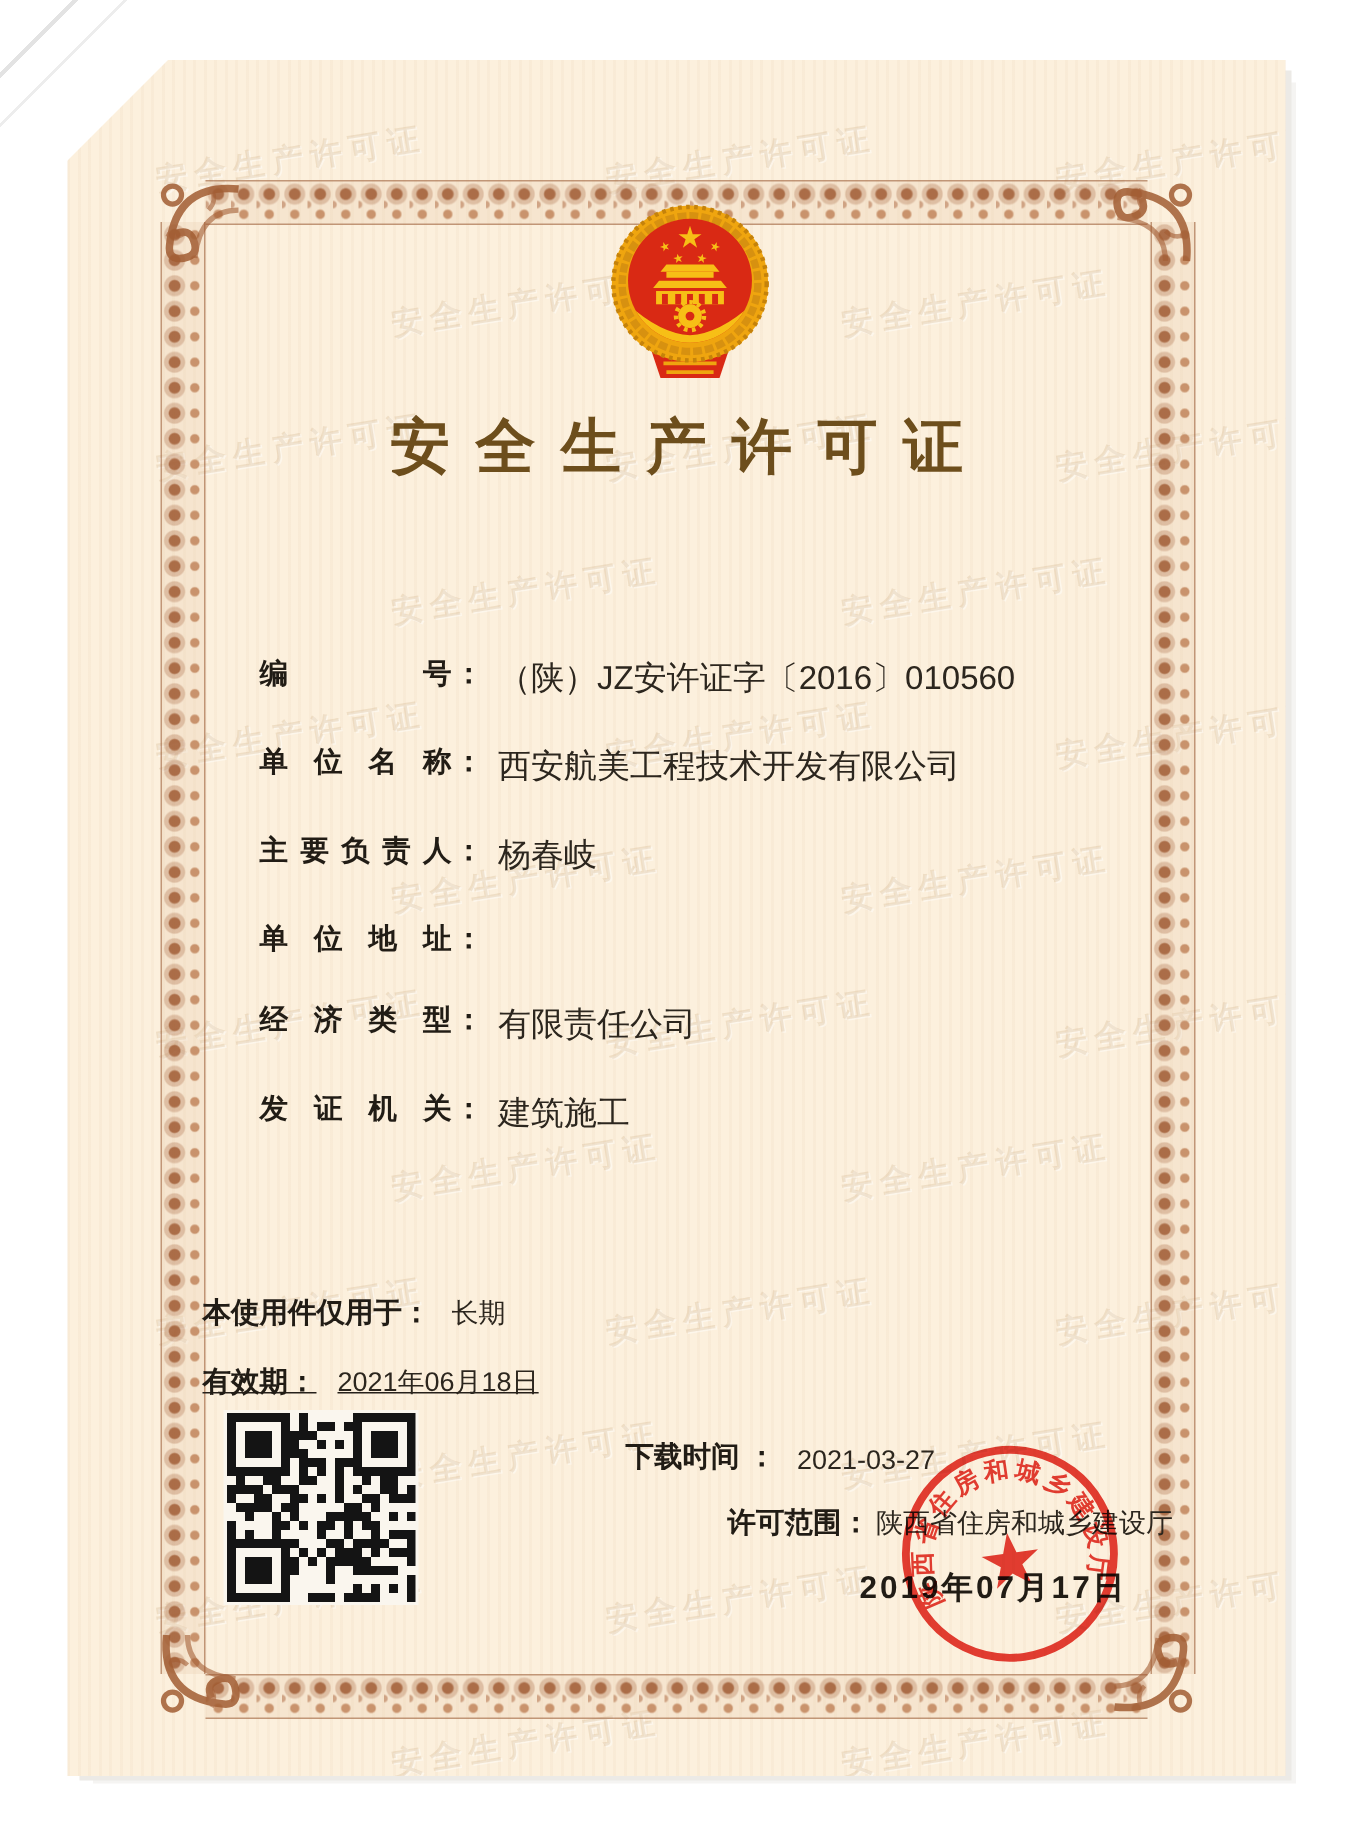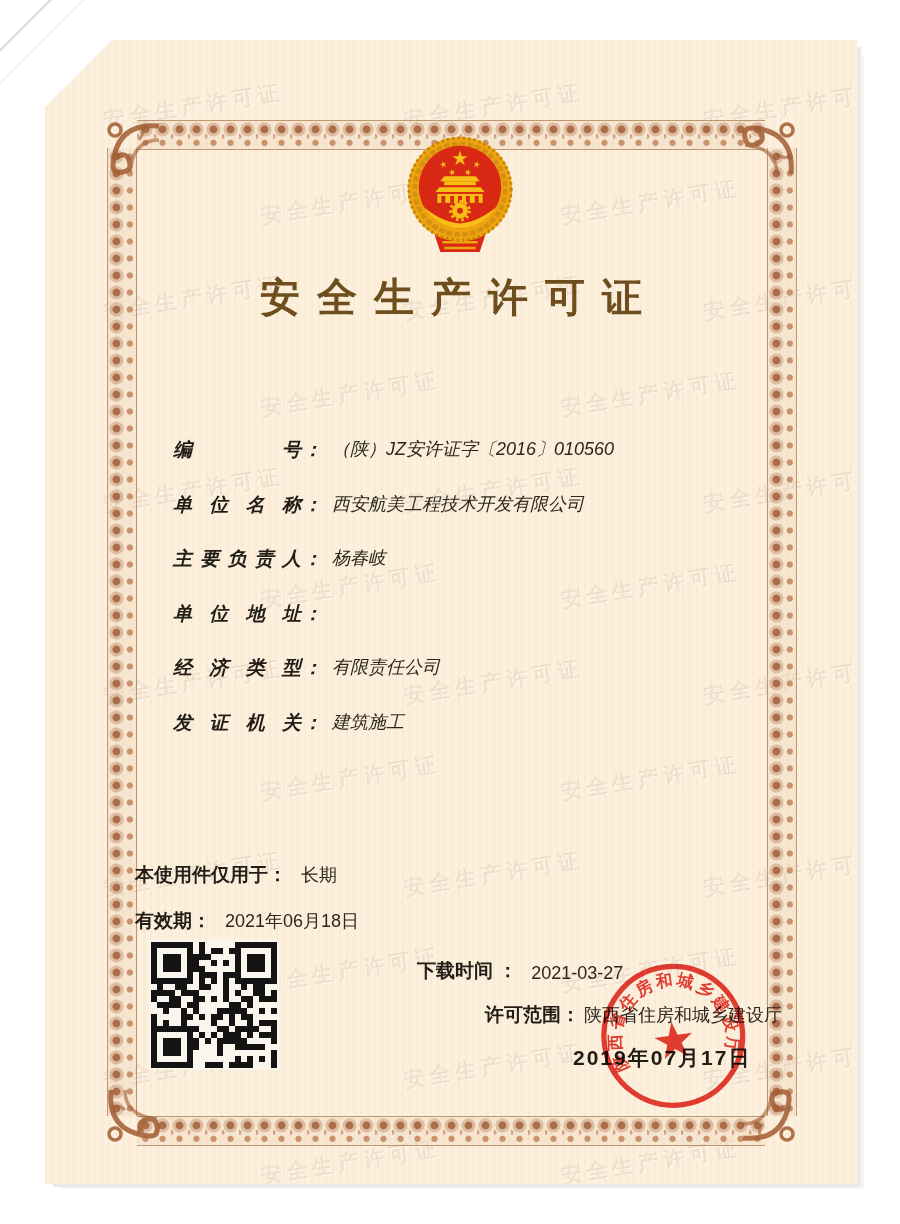--- a/index.html
+++ b/index.html
@@ -54,32 +54,32 @@
   
   .emblem{position:absolute;left:356px;top:92px;width:118px;height:126px;}
   .emblem svg{width:100%;height:100%;}
 
   
   .title{position:absolute;left:0;top:230px;width:100%;text-align:center;
       font-size:40px;font-weight:bold;color:#6d4e1c;letter-spacing:17px;text-indent:17px;}
 
   
   .fields{position:absolute;left:128px;top:396px;width:600px;display:flex;flex-direction:column;gap:27px;}
-  .frow{display:flex;align-items:flex-start;line-height:1.45;font-style:italic;}
+  .frow{display:flex;align-items:flex-start;line-height:1.45;}
   .flabel{display:inline-block;width:128px;text-align:justify;text-align-last:justify;
       font-weight:bold;font-size:19px;color:#211c15;flex:none;}
   .fcolon{font-weight:bold;font-size:19px;margin:0 10px 0 2px;flex:none;color:#211c15;}
-  .fvalue{font-size:18px;color:#2c261e;max-width:462px;word-break:break-all;}
+  .fvalue{font-size:22px;color:#2c261e;max-width:462px;word-break:break-all;}
 
   
   .brow{position:absolute;display:flex;align-items:baseline;white-space:nowrap;}
   .blabel{font-weight:bold;font-size:19px;color:#211c15;}
   .bvalue{font-size:18px;color:#2c261e;margin-left:14px;}
   .usage{left:90px;top:822px;}
-  .validity{left:90px;top:868px;}
+  .validity{left:90px;top:868px;text-decoration:underline;}
   .download{left:372px;top:918px;align-items:flex-end;}
   .issuer{left:440px;top:962px;}
   .issuer .bvalue{margin-left:4px;}
   .issue-date{position:absolute;left:528px;top:1004px;font-size:21px;font-weight:600;color:#211c15;letter-spacing:2px;}
 
   
   .qr-box{position:absolute;left:104px;top:900px;width:126px;height:126px;background:#faf6ee;padding:2px;}
   .qr-box svg{width:100%;height:100%;fill:#141414;shape-rendering:crispEdges;}
   .qr-caption{position:absolute;left:40px;top:1034px;width:270px;text-align:center;
       font-weight:bold;font-size:17px;color:#211c15;line-height:1.55;}

